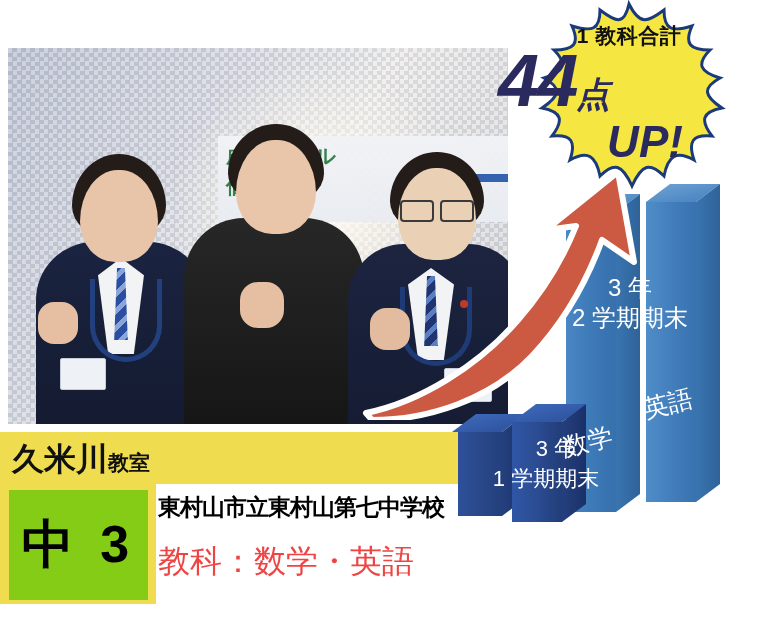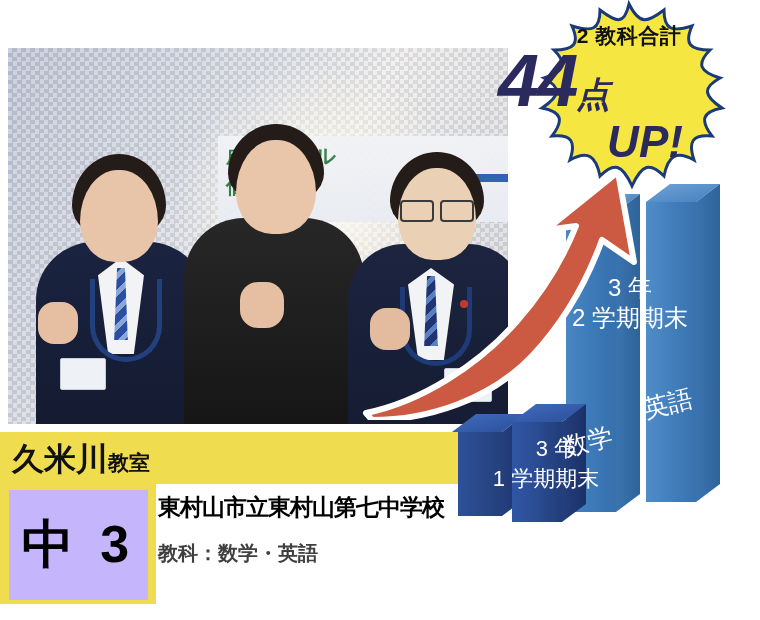--- a/index.html
+++ b/index.html
@@ -125,33 +125,33 @@
     position:absolute;left:12px;top:6px;font-size:32px;font-weight:800;color:#111;
     letter-spacing:0;white-space:nowrap;
   }
   .info .band .room .sm{font-size:21px;font-weight:800;}
   .info .band .name{
     position:absolute;right:14px;top:10px;font-size:27px;font-weight:800;color:#111;white-space:nowrap;
   }
   .info .band .name .sm{font-size:19px;font-weight:800;}
   .info .lower{position:absolute;left:0;top:52px;width:458px;height:120px;background:#f0dd4f;}
   .info .gradebox{
-    position:absolute;left:9px;top:58px;width:139px;height:110px;background:#c4b5fd;
+    position:absolute;left:9px;top:58px;width:139px;height:110px;background:#84cc16;
     display:flex;align-items:center;justify-content:center;
   }
   .info .gradebox span{
     font-size:52px;font-weight:800;color:#000;letter-spacing:6px;white-space:nowrap;
   }
   .info .right{position:absolute;left:156px;top:52px;width:302px;height:120px;background:#fff;}
   .info .school{
     position:absolute;left:2px;top:8px;font-size:23px;font-weight:800;color:#000;white-space:nowrap;
     letter-spacing:-1px;
   }
   .info .subject{
-    position:absolute;left:2px;top:56px;font-size:20px;font-weight:700;color:#404040;white-space:nowrap;
+    position:absolute;left:2px;top:56px;font-size:32px;font-weight:400;color:#ef4444;white-space:nowrap;
   }
 </style>
 </head>
 <body>
 
 <div id="stage">
 
   <div class="photo">
     <div class="wall"></div>
 
@@ -303,21 +303,21 @@
                C 98,156 90,150 72,160
                C 78,142 74,134 54,136
                C 66,120 64,112 44,108
                C 62,96 64,88 46,78
                C 66,72 70,64 56,50
                C 76,50 82,44 74,26
                C 94,32 102,30 102,10
                C 118,22 126,26 131,4 Z" fill="#f5e642" stroke="#1a3a7a" stroke-width="3"></path>
     </svg>
     <div class="txt">
-      <div class="cap">2 教科合計</div>
+      <div class="cap">1 教科合計</div>
       <div class="num">
         <span>44</span><span class="unit">点</span>
       </div>
       <div class="up">UP!</div>
     </div>
   </div>
 
   <div class="info">
     <div class="lower" style="background: rgb(240, 221, 79);"></div>
 

